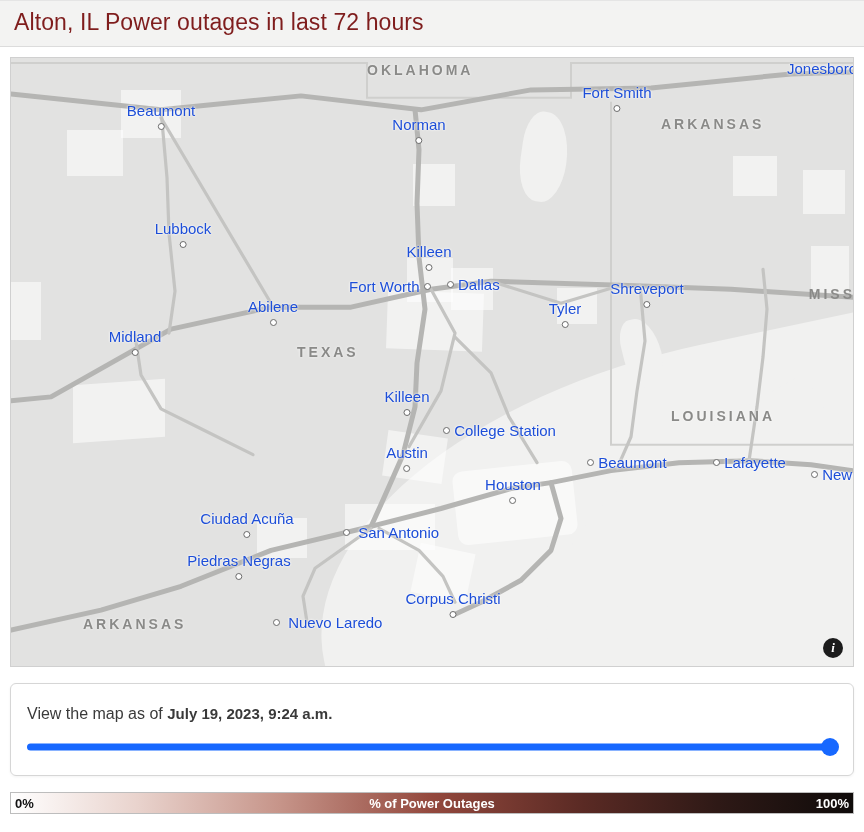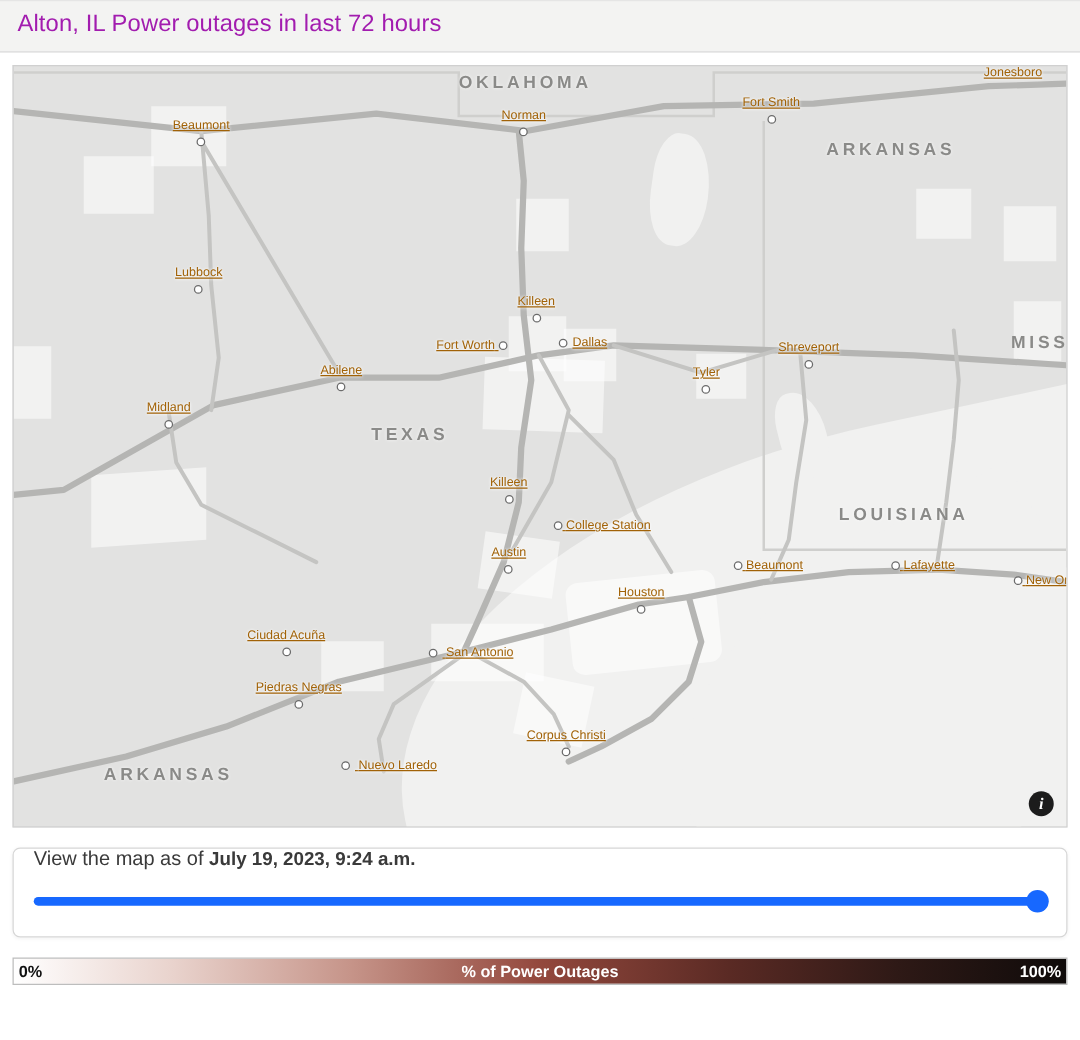--- a/index.html
+++ b/index.html
@@ -10,23 +10,23 @@
     overflow: hidden;
   }
   .header-bar {
     width: 100%;
     background: #f3f3f2;
     border-top: 1px solid #e5e5e5;
     border-bottom: 1px solid #dcdcdc;
     padding: 8px 14px 10px 14px;
   }
   .header-bar h1 {
-    font-size: 19px;
+    font-size: 23px;
     font-weight: 400;
-    color: #a21caf;
+    color: #7f1d1d;
     letter-spacing: .1px;
   }
   .panel {
     padding: 10px 10px 0 10px;
   }
   .map-frame {
     position: relative;
     width: 100%;
     height: 610px;
     border: 1px solid #d0d0d0;
@@ -69,26 +69,25 @@
   }
   
   svg.roads { position:absolute; inset:0; width:100%; height:100%; }
   .hwy { stroke:#b5b5b3; stroke-width:5; fill:none; stroke-linecap:round; stroke-linejoin:round; }
   .hwy.minor { stroke:#c4c4c2; stroke-width:3.2; }
   
   .state-line { stroke:#cfcfcd; stroke-width:2; fill:none; stroke-dasharray:0; }
   
   .city {
     position: absolute;
-    font-size: 10px;
-    color: #a16207;
+    font-size: 15px;
+    color: #1d4ed8;
     white-space: nowrap;
     text-shadow: 0 0 3px rgba(255,255,255,.8), 0 0 2px rgba(255,255,255,.9);
     pointer-events: none;
-    text-decoration: underline;
   }
   .city .dot {
     display: inline-block;
     width: 7px; height: 7px;
     border-radius: 50%;
     background: #fff;
     border: 1.8px solid #6b6b6b;
     vertical-align: middle;
   }
   .city .txt { vertical-align: middle; }
@@ -123,21 +122,21 @@
     line-height: 20px;
     text-align: center;
     cursor: pointer;
     border:none;
   }
   
   .slider-card {
     margin-top: 16px;
     border: 1px solid #d6d6d6;
     border-radius: 6px;
-    padding: 0 16px 20px 16px;
+    padding: 21px 16px 20px 16px;
     box-shadow: 0 1px 3px rgba(0,0,0,0.05);
   }
   .slider-caption {
     font-size: 16px;
     color: #3a3a3a;
   }
   .slider-caption .ts { font-weight: 700; font-size:15px; }
   .time-slider {
     position: relative;
     margin-top: 16px;
@@ -230,43 +229,43 @@
       <path class="hwy minor" d="M368,472 L408,494 L432,520 L444,546"></path>
       <path class="hwy minor" d="M629,228 L634,284 L626,334 L620,380 L606,412"></path>
       <path class="hwy minor" d="M738,404 L746,350 L752,300 L756,252 L752,212"></path>
     </svg>
 
     <span class="state-label big" style="left:356px;top:4px">OKLAHOMA</span>
     <span class="state-label big" style="left:650px;top:58px">ARKANSAS</span>
     <span class="state-label big" style="left:286px;top:286px">TEXAS</span>
     <span class="state-label big" style="left:660px;top:350px">LOUISIANA</span>
     <span class="state-label big" style="left:72px;top:558px">ARKANSAS</span>
-    <span class="edge-label" style="right:-2px;top:212px">MISS</span>
+    <span class="edge-label" style="right:-2px;top:228px">MISS</span>
 
     <span class="city above" style="left:150px;top:42px"><span class="txt">Beaumont</span><span class="dot"></span></span>
-    <span class="city above" style="left:148px;top:160px"><span class="txt">Lubbock</span><span class="dot"></span></span>
+    <span class="city above" style="left:172px;top:160px"><span class="txt">Lubbock</span><span class="dot"></span></span>
     <span class="city above" style="left:124px;top:268px"><span class="txt">Midland</span><span class="dot"></span></span>
     <span class="city above" style="left:262px;top:238px"><span class="txt">Abilene</span><span class="dot"></span></span>
-    <span class="city above" style="left:408px;top:34px"><span class="txt">Norman</span><span class="dot"></span></span>
+    <span class="city above" style="left:408px;top:56px"><span class="txt">Norman</span><span class="dot"></span></span>
     <span class="city above" style="left:606px;top:24px"><span class="txt">Fort Smith</span><span class="dot"></span></span>
     <span class="city" style="left:776px;top:0px"><span class="txt">Jonesboro</span></span>
     <span class="city above" style="left:418px;top:183px"><span class="txt">Killeen</span><span class="dot"></span></span>
     <span class="city right" style="left:338px;top:218px"><span class="txt">Fort Worth</span> <span class="dot"></span></span>
     <span class="city right" style="left:436px;top:216px"><span class="dot"></span><span class="txt">Dallas</span></span>
     <span class="city above" style="left:554px;top:240px"><span class="txt">Tyler</span><span class="dot"></span></span>
     <span class="city above" style="left:636px;top:220px"><span class="txt">Shreveport</span><span class="dot"></span></span>
     <span class="city above" style="left:396px;top:328px"><span class="txt">Killeen</span><span class="dot"></span></span>
     <span class="city" style="left:432px;top:362px"><span class="dot"></span> <span class="txt">College Station</span></span>
     <span class="city above" style="left:396px;top:384px"><span class="txt">Austin</span><span class="dot"></span></span>
     <span class="city" style="left:576px;top:394px"><span class="dot"></span> <span class="txt">Beaumont</span></span>
     <span class="city" style="left:702px;top:394px"><span class="dot"></span> <span class="txt">Lafayette</span></span>
     <span class="city" style="left:800px;top:406px"><span class="dot"></span> <span class="txt">New Or</span></span>
     <span class="city above" style="left:502px;top:416px"><span class="txt">Houston</span><span class="dot"></span></span>
     <span class="city right" style="left:332px;top:464px"><span class="dot"></span> <span class="txt">San Antonio</span></span>
-    <span class="city above" style="left:218px;top:450px"><span class="txt">Ciudad Acuña</span><span class="dot"></span></span>
+    <span class="city above" style="left:236px;top:450px"><span class="txt">Ciudad Acuña</span><span class="dot"></span></span>
     <span class="city above" style="left:228px;top:492px"><span class="txt">Piedras Negras</span><span class="dot"></span></span>
     <span class="city right" style="left:262px;top:554px"><span class="dot"></span> <span class="txt">Nuevo Laredo</span></span>
     <span class="city above" style="left:442px;top:530px"><span class="txt">Corpus Christi</span><span class="dot"></span></span>
 
     <button class="info-btn">i</button>
   </div>
 
   <div class="slider-card">
     <div class="slider-caption">
       <span>View the map as of </span><span class="ts">July 19, 2023, 9:24 a.m.</span>

